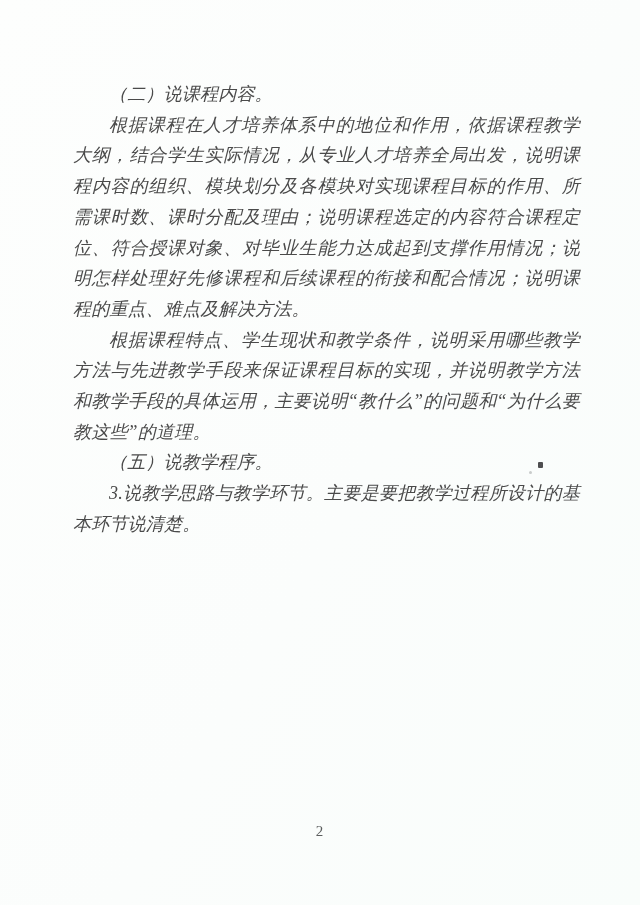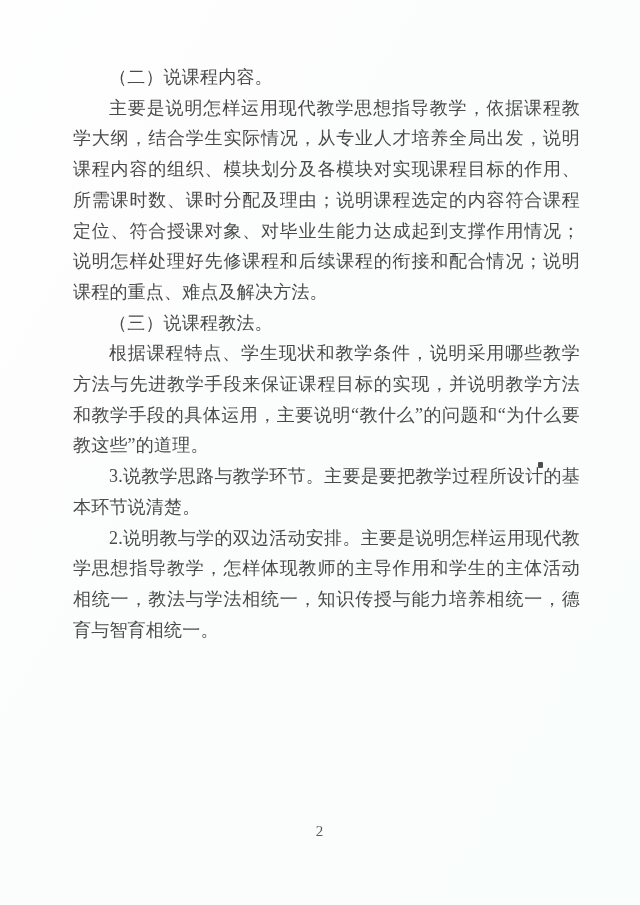--- a/index.html
+++ b/index.html
@@ -15,27 +15,28 @@
   .page {
     position: relative;
     width: 640px;
     height: 905px;
     overflow: hidden;
     background: linear-gradient(120deg, #fdfefd 0%, #fbfdfc 55%, #f9fdfb 100%);
   }
   .content {
     position: absolute;
     left: 73px;
-    top: 62px;
+    top: 79px;
     width: 507px;
     color: #4a4a4a;
     font-size: 18px;
     line-height: 30.7px;
     text-align: justify;
     text-justify: inter-ideograph;
+    font-style: italic;
   }
   .content p {
     margin: 0;
     padding: 0;
     text-indent: 2em;
     letter-spacing: 0.2px;
   }
   .page-number {
     position: absolute;
     left: 0;
@@ -65,25 +66,24 @@
     border-radius: 50%;
   }
 </style>
 </head>
 <body>
 
 <div class="page">
 
   <div class="content">
     <p>（二）说课程内容。</p>
-    <p>主要是说明怎样运用现代教学思想指导教学，依据课程教学大纲，结合学生实际情况，从专业人才培养全局出发，说明课程内容的组织、模块划分及各模块对实现课程目标的作用、所需课时数、课时分配及理由；说明课程选定的内容符合课程定位、符合授课对象、对毕业生能力达成起到支撑作用情况；说明怎样处理好先修课程和后续课程的衔接和配合情况；说明课程的重点、难点及解决方法。</p>
-    <p>（三）说课程教法。</p>
+    <p>根据课程在人才培养体系中的地位和作用，依据课程教学大纲，结合学生实际情况，从专业人才培养全局出发，说明课程内容的组织、模块划分及各模块对实现课程目标的作用、所需课时数、课时分配及理由；说明课程选定的内容符合课程定位、符合授课对象、对毕业生能力达成起到支撑作用情况；说明怎样处理好先修课程和后续课程的衔接和配合情况；说明课程的重点、难点及解决方法。</p>
     <p>根据课程特点、学生现状和教学条件，说明采用哪些教学方法与先进教学手段来保证课程目标的实现，并说明教学方法和教学手段的具体运用，主要说明“教什么”的问题和“为什么要教这些”的道理。</p>
+    <p>（五）说教学程序。</p>
     <p>3.说教学思路与教学环节。主要是要把教学过程所设计的基本环节说清楚。</p>
-    <p>2.说明教与学的双边活动安排。主要是说明怎样运用现代教学思想指导教学，怎样体现教师的主导作用和学生的主体活动相统一，教法与学法相统一，知识传授与能力培养相统一，德育与智育相统一。</p>
   </div>
 
   <div class="speck"></div>
   <div class="speck-faint"></div>
 
   <div class="page-number">2</div>
 
 </div>
 
 </body></html>

